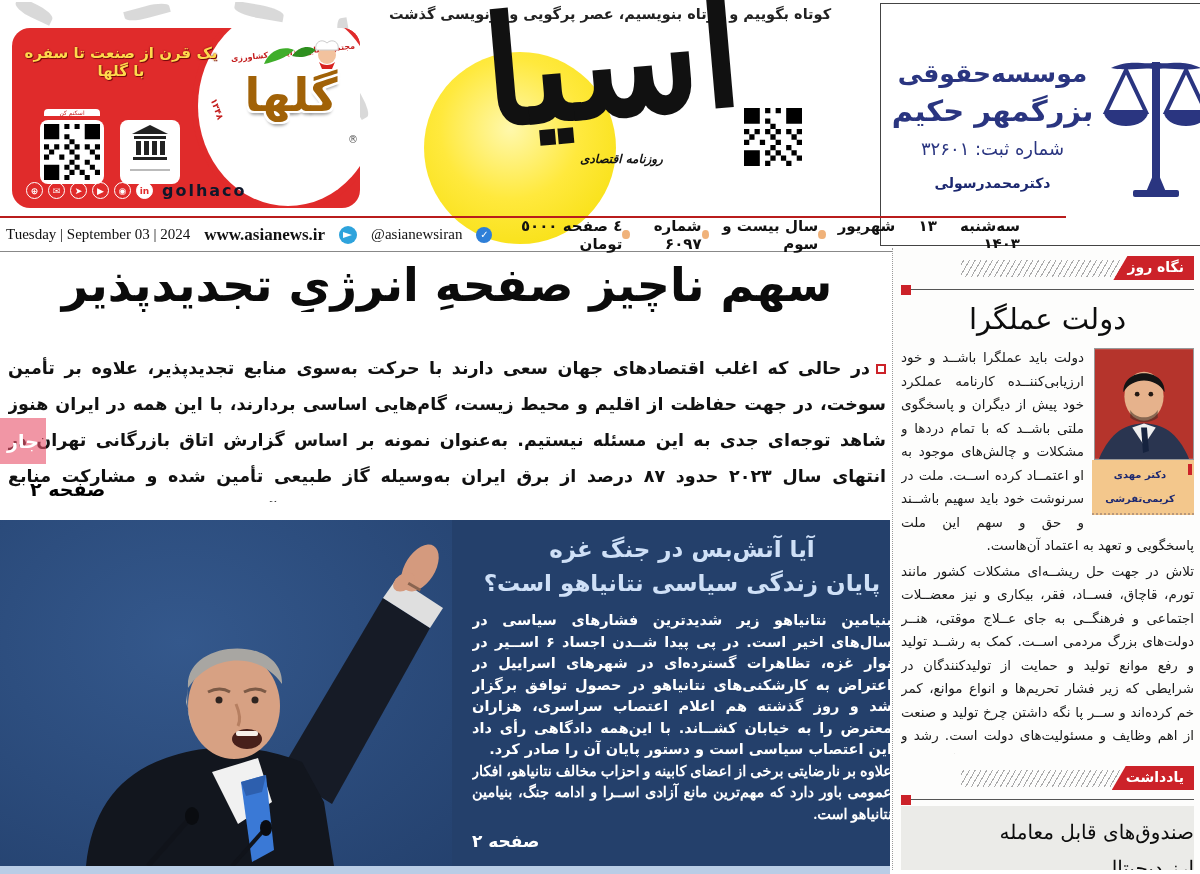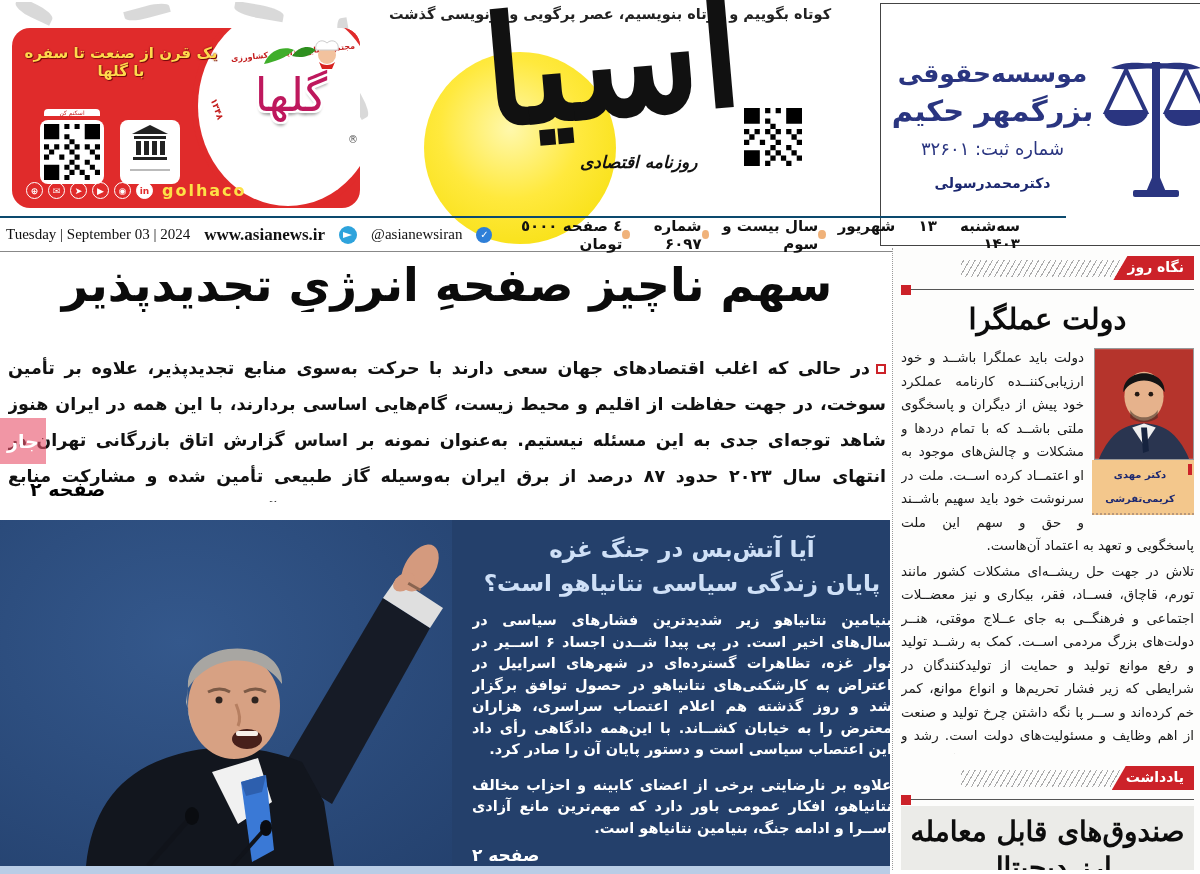--- a/index.html
+++ b/index.html
@@ -6,48 +6,48 @@
   body { background:#888; font-family:"DejaVu Sans", sans-serif; }
   .page { position:relative; width:1200px; height:874px; background:#fff; overflow:hidden; margin:0 auto; }
 
   
   .golha-ad { position:absolute; left:4px; top:2px; width:366px; height:212px; overflow:hidden; }
   .spice { position:absolute; background:#c9c9c9; opacity:.7; border-radius:0 50% 0 50%; }
   .golha-card { position:absolute; left:8px; top:26px; width:348px; height:180px; background:#e02b2b; border-radius:18px; overflow:hidden; }
   .golha-slogan { position:absolute; right:140px; left:10px; top:16px; direction:rtl; text-align:center; font-weight:bold; font-size:15px; color:#ffd94d; text-shadow:0 0 2px #7a0c0c, 1px 1px 0 #7a0c0c; }
   .golha-circle { position:absolute; left:186px; top:-22px; width:180px; height:200px; background:#fff; border-radius:50%; box-shadow:0 0 0 6px #e02b2b; }
   .golha-arc { position:absolute; left:20px; top:42px; width:150px; direction:rtl; text-align:center; color:#c41e1e; font-size:8px; font-weight:bold; transform:rotate(-6deg); }
-  .golha-brand { position:absolute; left:18px; top:62px; width:150px; text-align:center; font-size:46px; font-weight:normal; color:#be185d; text-shadow:-2px -2px 0 #fff,2px -2px 0 #fff,-2px 2px 0 #fff,2px 2px 0 #fff,0 4px 3px rgba(0,0,0,.35); }
+  .golha-brand { position:absolute; left:18px; top:62px; width:150px; text-align:center; font-size:46px; font-weight:bold; color:#a16207; text-shadow:-2px -2px 0 #fff,2px -2px 0 #fff,-2px 2px 0 #fff,2px 2px 0 #fff,0 4px 3px rgba(0,0,0,.35); }
   .golha-leaf { position:absolute; left:58px; top:36px; }
   .golha-year { position:absolute; left:8px; top:98px; color:#c41e1e; font-size:9px; font-weight:bold; transform:rotate(70deg); }
   .golha-reg { position:absolute; left:150px; top:128px; color:#555; font-size:10px; }
   .wbox { position:absolute; background:#fff; border-radius:8px; }
   .qr-caption { position:absolute; top:-11px; left:4px; right:4px; background:#fff; border-radius:4px 4px 0 0; color:#c41e1e; font-size:6px; text-align:center; direction:rtl; }
   .social-row { position:absolute; left:14px; bottom:8px; display:flex; align-items:center; gap:5px; }
   .soc { width:17px; height:17px; border:1.5px solid #fff; border-radius:50%; color:#fff; font-size:9px; display:flex; align-items:center; justify-content:center; font-weight:bold; }
-  .social-handle { color:#fde047; font-weight:bold; font-size:16px; letter-spacing:2px; margin-left:4px; }
+  .social-handle { color:#0f172a; font-weight:bold; font-size:16px; letter-spacing:2px; margin-left:4px; }
 
   .masthead { position:absolute; left:372px; top:0; width:476px; height:216px; }
   .masthead-slogan { position:absolute; left:10px; top:6px; width:456px; direction:rtl; text-align:center; font-size:14.5px; font-weight:bold; color:#222; }
   .sun { position:absolute; left:52px; top:52px; width:192px; height:192px; border-radius:50%; background:radial-gradient(circle at 45% 40%, #fff8ac 0%, #ffe93d 45%, #f4dc00 100%); }
   .asia-title { position:absolute; left:60px; top:-26px; width:360px; text-align:center; font-size:150px; font-weight:bold; color:#111; transform:rotate(-5deg); font-family:"DejaVu Serif", serif; }
-  .asia-sub { position:absolute; left:208px; top:152px; font-size:17px; font-weight:bold; font-style:italic; color:#111; direction:rtl; }
+  .asia-sub { position:absolute; left:208px; top:152px; font-size:12px; font-weight:bold; font-style:italic; color:#111; direction:rtl; }
   .qr { background:#fff; }
   .masthead-qr { position:absolute; left:372px; top:108px; }
 
   .legal-ad { position:absolute; left:852px; top:3px; width:345px; height:243px; border:1px solid #444; background:#fff; display:flex; flex-direction:row; align-items:center; padding:8px;margin-left:28px; }
   .legal-text { flex:1; direction:rtl; text-align:center; color:#2a3580; }
   .legal-l1 { font-size:25px; font-weight:bold; }
   .legal-l2 { font-size:29px; font-weight:bold; margin-top:6px; }
   .legal-l3 { font-size:18px; font-weight:normal; margin-top:10px; }
   .legal-l4 { font-size:14px; font-weight:bold; margin-top:16px; color:#1c2870; }
   .legal-icon { width:120px; display:flex; justify-content:center; }
 
   
-  .datebar { position:absolute; left:0; top:216px; width:1066px; height:36px; border-top:2px solid #0c4a6e; border-bottom:1px solid #888; display:flex; align-items:center; padding:0 6px; }
+  .datebar { position:absolute; left:0; top:216px; width:1066px; height:36px; border-top:2px solid #b91c1c; border-bottom:1px solid #888; display:flex; align-items:center; padding:0 6px; }
   .db-en { display:flex; align-items:center; gap:14px; font-family:"Liberation Serif", serif; font-size:15px; color:#111; }
   .db-site { font-weight:bold; font-size:17px; }
   .tg-icon { width:18px; height:18px; border-radius:50%; background:#2ea3dc; position:relative; }
   .tg-icon:before { content:""; position:absolute; left:4px; top:6px; border-left:9px solid #fff; border-top:3px solid transparent; border-bottom:3px solid transparent; }
   .chk-icon { width:16px; height:16px; border-radius:50%; background:#2e7fd8; color:#fff; font-size:10px; display:flex; align-items:center; justify-content:center; }
   .db-fa { flex:1; direction:rtl; display:flex; align-items:center; justify-content:space-between; font-size:15px; font-weight:bold; color:#111; padding-right:40px; padding-left:10px; }
   .db-dot { width:9px; height:9px; border-radius:50%; background:#f0b27a; }
   .fa-date { word-spacing:18px; }
 
   
@@ -55,41 +55,41 @@
   .lead { position:absolute; left:8px; top:350px; width:878px; height:152px; overflow:hidden; direction:rtl; text-align:justify; text-align-last:center; font-size:17.5px; font-weight:bold; line-height:36px; color:#111; }
   .lead-bullet { display:inline-block; width:10px; height:10px; border:2px solid #cc2229; margin-left:6px; }
   .lead-pageref { position:absolute; left:30px; top:478px; font-size:19px; font-weight:bold; direction:rtl; color:#000; }
   .stamp { position:absolute; left:0; top:418px; width:46px; height:46px; background:rgba(233,86,110,.62); color:#fff; font-weight:bold; font-size:19px; display:flex; align-items:center; justify-content:center; letter-spacing:3px; }
 
   .gaza-panel { position:absolute; left:0; top:520px; width:890px; height:346px; background:#24406b; overflow:hidden; }
   .gaza-photo { position:absolute; left:0; top:0; }
   .gaza-text { position:absolute; left:472px; top:0; width:420px; height:346px; direction:rtl; overflow:hidden; }
   .gaza-h { margin-top:12px; text-align:center; color:#cfe0f7; font-size:23px; font-weight:bold; line-height:34px; }
   .gaza-p { margin-top:10px; color:#fff; font-size:14.5px; line-height:21.5px; text-align:justify; font-weight:bold; }
-  .gaza-p2 { margin-top:14px; }
+  .gaza-p2 { margin-top:0;font-family:Liberation Serif, serif; }
   .gaza-pageref { margin-top:6px; color:#fff; font-weight:bold; font-size:17px; text-align:left; }
   .bottom-strip { position:absolute; left:0; top:866px; width:890px; height:8px; background:#b9cde6; }
 
   
   .rightcol { position:absolute; left:892px; top:248px; width:308px; height:622px; border-left:1px dotted #9a9a9a; background:#fdfdfc; overflow:hidden; padding:0 6px 0 8px; }
   .sec-row { position:relative; height:26px; margin-top:8px; }
   .hatch { position:absolute; right:72px; left:60px; top:4px; height:17px; background:repeating-linear-gradient(-60deg, #aaa 0 1px, transparent 1px 5px); }
   .sec-label { position:absolute; right:0; top:0; height:24px; min-width:72px; background:#cc2229; color:#fff; font-size:14px; font-weight:bold; display:flex; align-items:center; justify-content:center; padding:0 10px 2px 14px; clip-path:polygon(14px 0, 100% 0, 100% 100%, 0 100%); direction:rtl; }
   .sec-rule { position:relative; border-top:1px solid #555; margin:7px 0 0 0; }
   .sec-rule .sq { position:absolute; left:0; top:-5px; width:10px; height:10px; background:#cc2229; }
-  .dv-title { direction:rtl; text-align:center; font-size:29px; font-weight:bold; color:#0d0d0d; margin:12px 0 10px; font-family:"DejaVu Serif", serif; }
+  .dv-title { direction:rtl; text-align:center; font-size:29px; font-weight:normal; color:#0d0d0d; margin:12px 0 10px; font-family:"DejaVu Serif", serif; }
   .dv-body { direction:rtl; height:408px; overflow:hidden; font-size:13.5px; line-height:23.5px; color:#1a1a1a; text-align:justify; }
   .dv-body p + p { margin-top:2px; }
   .author-box { float:right; width:102px; margin:2px 0 6px 8px; }
   .author-photo { display:block; border:1px solid #999; }
   .author-caption { position:relative; background:#f3c78c; border-bottom:2px dotted #b9987a; color:#1c2870; font-size:10px; font-weight:bold; text-align:center; padding:3px 8px 3px 2px; direction:rtl; }
   .author-caption .bars { position:absolute; right:2px; top:4px; width:4px; height:11px; border-right:2px solid #cc2229; border-left:2px solid #cc2229; }
   .note-sec { position:absolute; left:8px; right:6px; top:518px; }
   .note-bg { background:#ebebe8; margin-top:6px; padding-top:8px; height:90px; }
-  .note-t { direction:rtl; text-align:center; font-weight:bold; color:#0d0d0d; font-size:28px; line-height:36px; white-space:nowrap; font-family:"DejaVu Serif", serif; }
+  .note-t { direction:rtl; font-weight:normal; color:#0d0d0d; font-size:20px; line-height:36px; white-space:nowrap; font-family:"DejaVu Serif", serif; }
 
   .hidden-defs { position:absolute; width:0; height:0; overflow:hidden; }
 </style>
 </head>
 <body>
 
 <div class="page">
 
   <svg class="hidden-defs" aria-hidden="true">
     <defs>

